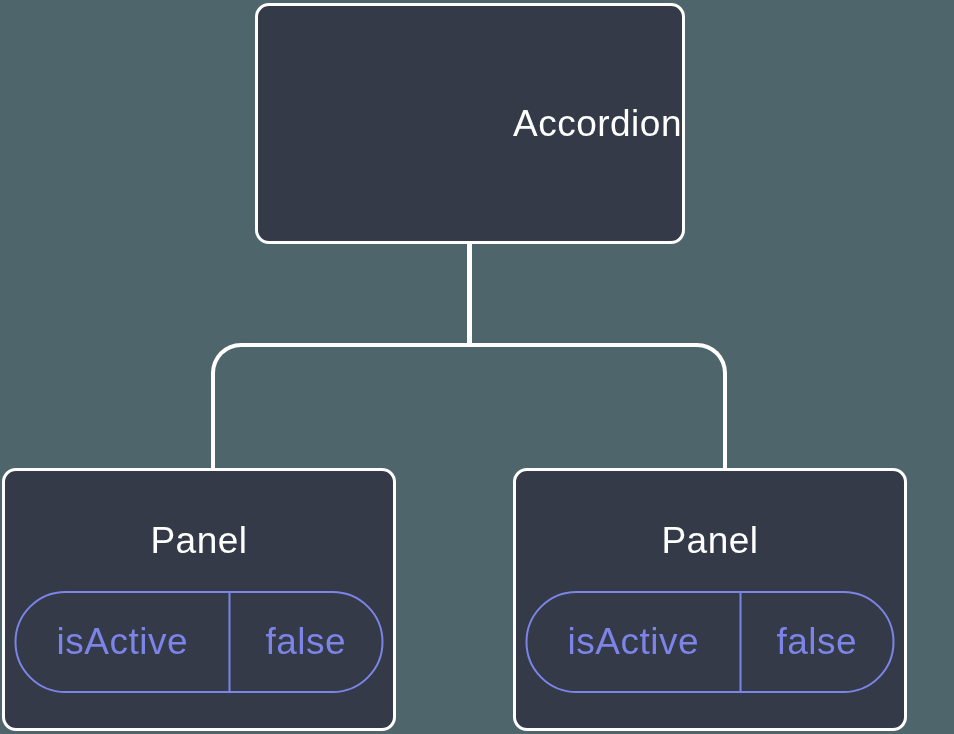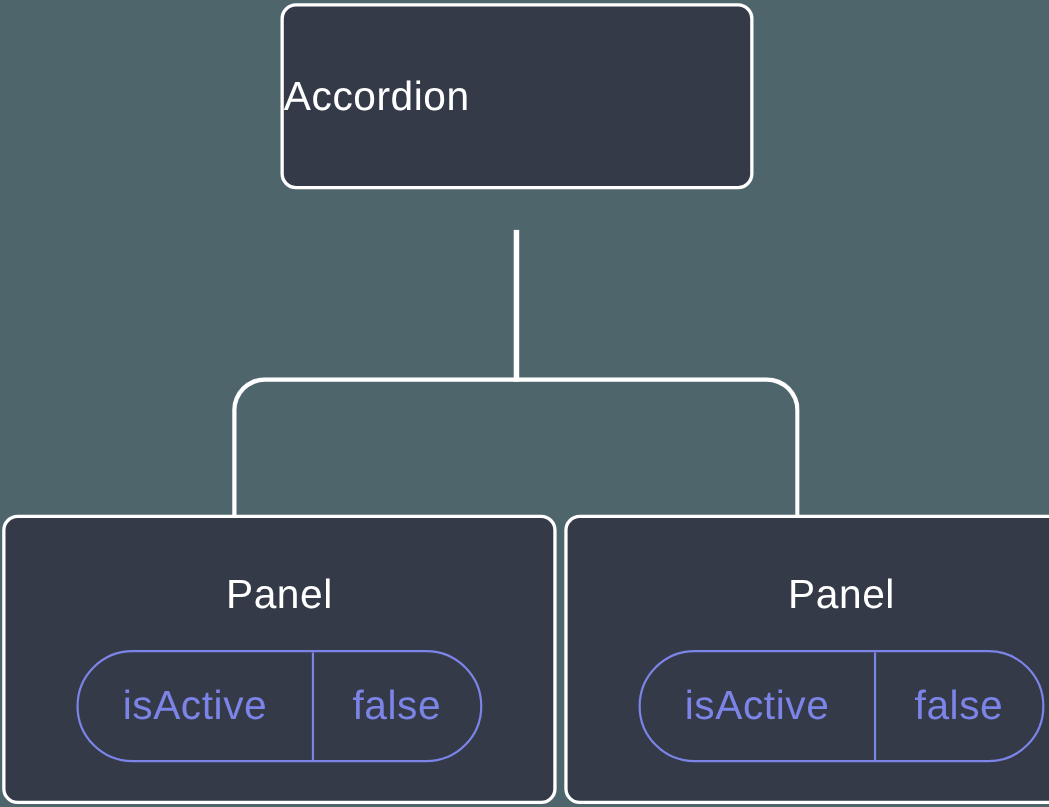--- a/index.html
+++ b/index.html
@@ -48,33 +48,33 @@
   .node {
     position: absolute;
     background: var(--node-fill);
     border: 3px solid var(--node-border);
     border-radius: 14px;
   }
   .node-root {
     left: 255px;
     top: 3px;
     width: 430px;
-    height: 169px;
+    height: 241px;
     display: flex;
     align-items: center;
-    justify-content: flex-start;
+    justify-content: flex-end;
   }
   .node-label {
     color: var(--title);
     font-size: 37px;
     font-weight: 500;
     letter-spacing: 0.5px;
   }
   .node-panel {
-    width: 504px;
+    width: 394px;
     height: 263px;
     top: 468px;
   }
   .node-panel.left  { left: 2px; }
   .node-panel.right { left: 513px; }
 
   .panel-title {
     position: absolute;
     top: 51px;
     left: 0;

